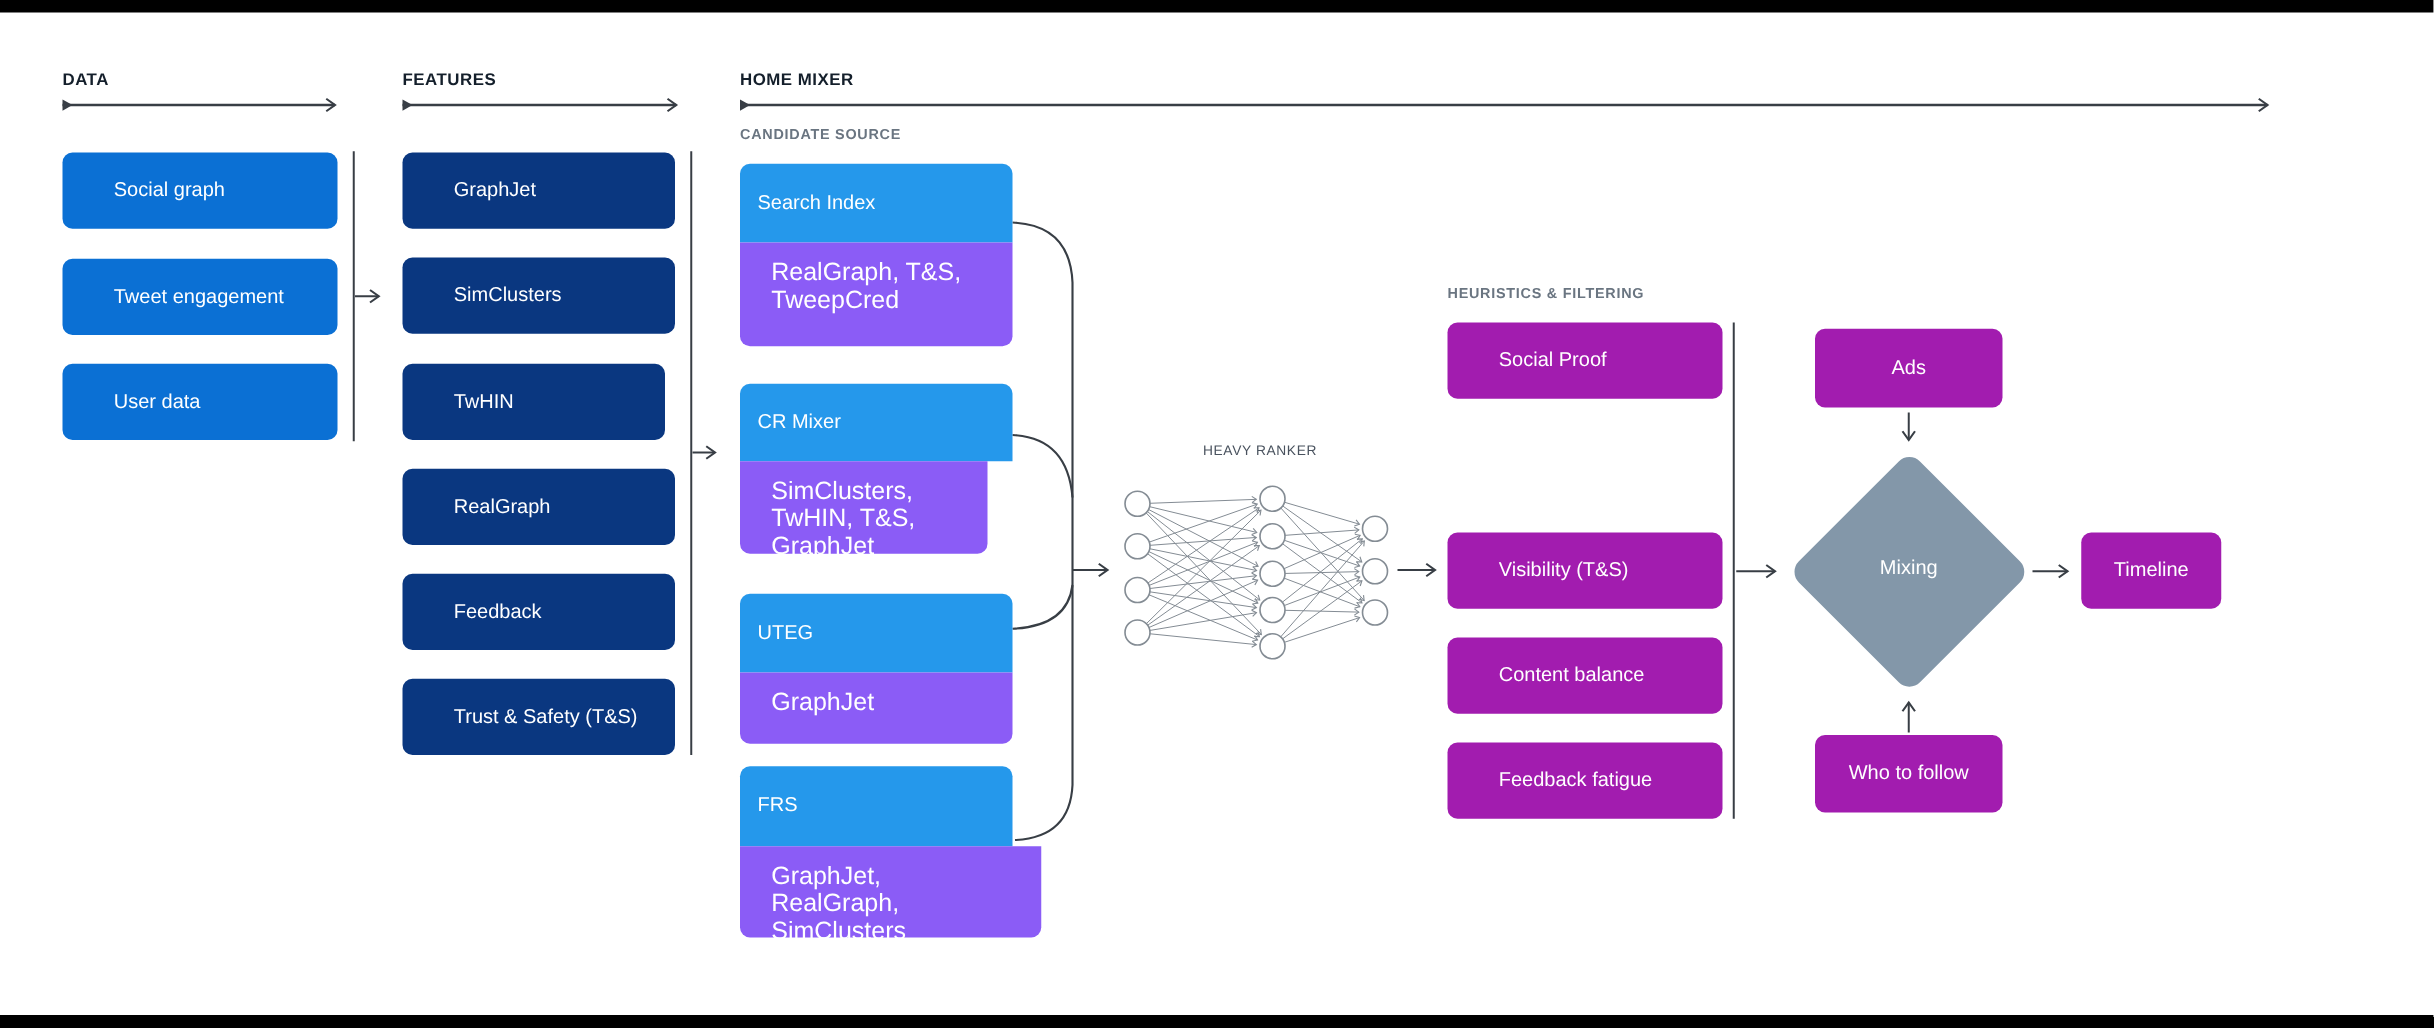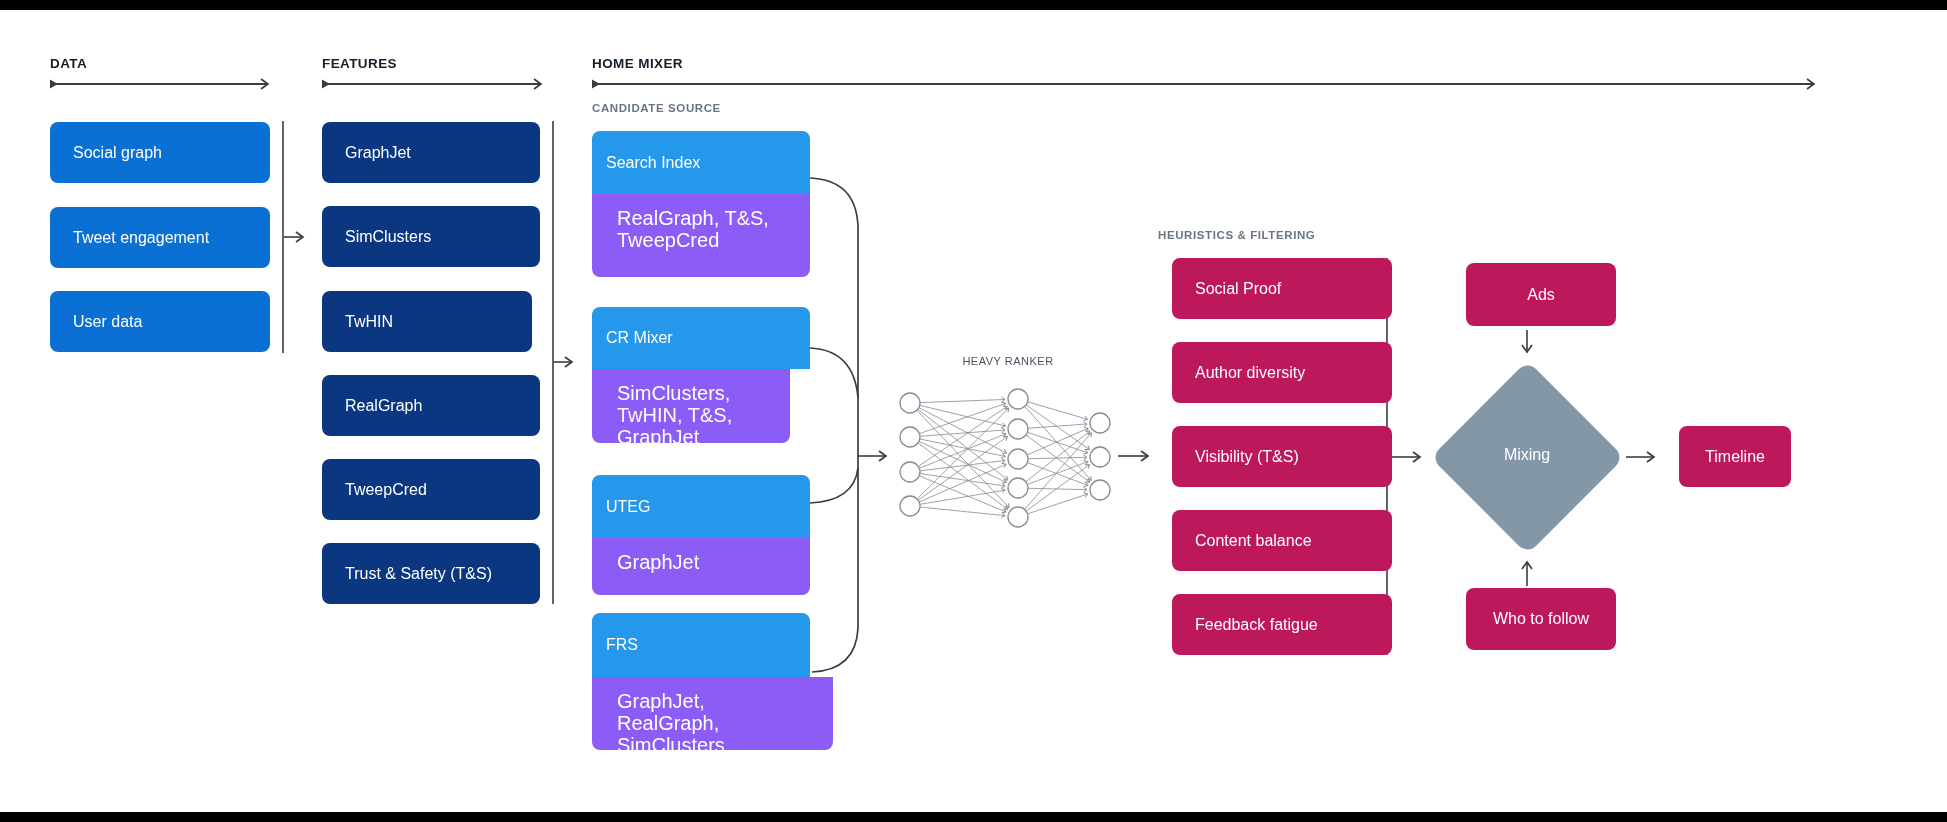--- a/index.html
+++ b/index.html
@@ -9,25 +9,25 @@
   #bar-top{top:0;height:10px;}
   #bar-bottom{top:812px;height:10px;}
 
   .section-header{position:absolute;top:56px;font-size:13.5px;font-weight:bold;
                   color:#141f2b;letter-spacing:.4px;white-space:nowrap;}
   .sub-label{position:absolute;font-size:11.5px;font-weight:bold;letter-spacing:.6px;
              color:#6a7581;white-space:nowrap;}
 
   .box{position:absolute;border-radius:8px;color:#ffffff;font-size:16px;font-weight:500;
        display:flex;align-items:center;box-sizing:border-box;white-space:nowrap;}
-  .box.lpad{padding-left:23px;}
+  .box.lpad{padding-left:41px;}
   .box.center{justify-content:center;}
   .blue  {background:#0b70d4;}
   .navy  {background:#0a3780;}
-  .sky   {background:#be185d;margin-left:14px;}
+  .sky   {background:#a21caf;}
 
   .cand-main{position:absolute;background:#2598eb;border-radius:8px 8px 0 0;color:#fff;
              font-size:16px;font-weight:500;display:flex;align-items:center;
              padding-left:14px;box-sizing:border-box;white-space:nowrap;}
   .cand-sub{position:absolute;background:#8b5cf6;border-radius:0 0 8px 8px;color:#fff;
             font-size:20px;font-weight:500;padding:13px 24px 0 25px;box-sizing:border-box;
             line-height:22px;}
 
   .diamond{position:absolute;left:1458.5px;top:388.5px;width:137px;height:137px;
            background:#8397a9;border-radius:12px;transform:rotate(45deg);}
@@ -148,37 +148,36 @@
   <div id="hr-label">HEAVY RANKER</div>
 
   <div class="box blue lpad" style="left:50px;top:122px;width:220px;height:61px">Social graph</div>
   <div class="box blue lpad" style="left:50px;top:207px;width:220px;height:61px">Tweet engagement</div>
   <div class="box blue lpad" style="left:50px;top:291px;width:220px;height:61px">User data</div>
 
   <div class="box navy lpad" style="left:322px;top:122px;width:218px;height:61px">GraphJet</div>
   <div class="box navy lpad" style="left:322px;top:206px;width:218px;height:61px">SimClusters</div>
   <div class="box navy lpad" style="left:322px;top:291px;width:210px;height:61px">TwHIN</div>
   <div class="box navy lpad" style="left:322px;top:375px;width:218px;height:61px">RealGraph</div>
-  <div class="box navy lpad" style="left:322px;top:459px;width:218px;height:61px">TweepCred</div>
+  <div class="box navy lpad" style="left:322px;top:459px;width:218px;height:61px">Feedback</div>
   <div class="box navy lpad" style="left:322px;top:543px;width:218px;height:61px">Trust &amp; Safety (T&amp;S)</div>
 
   <div class="cand-main" style="left:592px;top:131px;width:218px;height:63px">Search Index</div>
   <div class="cand-sub" style="left:592px;top:194px;width:218px;height:83px">RealGraph, T&amp;S, TweepCred</div>
 
   <div class="cand-main" style="left:592px;top:307px;width:218px;height:62px">CR Mixer</div>
   <div class="cand-sub" style="left:592px;top:369px;width:198px;height:74px">SimClusters, TwHIN, T&amp;S, GraphJet</div>
 
   <div class="cand-main" style="left:592px;top:475px;width:218px;height:63px">UTEG</div>
   <div class="cand-sub" style="left:592px;top:538px;width:218px;height:57px">GraphJet</div>
 
   <div class="cand-main" style="left:592px;top:613px;width:218px;height:64px">FRS</div>
   <div class="cand-sub" style="left:592px;top:677px;width:241px;height:73px">GraphJet, RealGraph, SimClusters</div>
 
   <div class="box sky lpad" style="left:1158px;top:258px;width:220px;height:61px">Social Proof</div>
-  <div class="box sky lpad" style="left:1158px;top:342px;width:220px;height:61px">Author diversity</div>
   <div class="box sky lpad" style="left:1158px;top:426px;width:220px;height:61px">Visibility (T&amp;S)</div>
   <div class="box sky lpad" style="left:1158px;top:510px;width:220px;height:61px">Content balance</div>
   <div class="box sky lpad" style="left:1158px;top:594px;width:220px;height:61px">Feedback fatigue</div>
 
   <div class="box sky center" style="left:1452px;top:263px;width:150px;height:63px">Ads</div>
   <div class="diamond"></div>
   <div class="diamond-label">Mixing</div>
   <div class="box sky center" style="left:1452px;top:588px;width:150px;height:62px">Who to follow</div>
   <div class="box sky center" style="left:1665px;top:426px;width:112px;height:61px">Timeline</div>
 </div>

